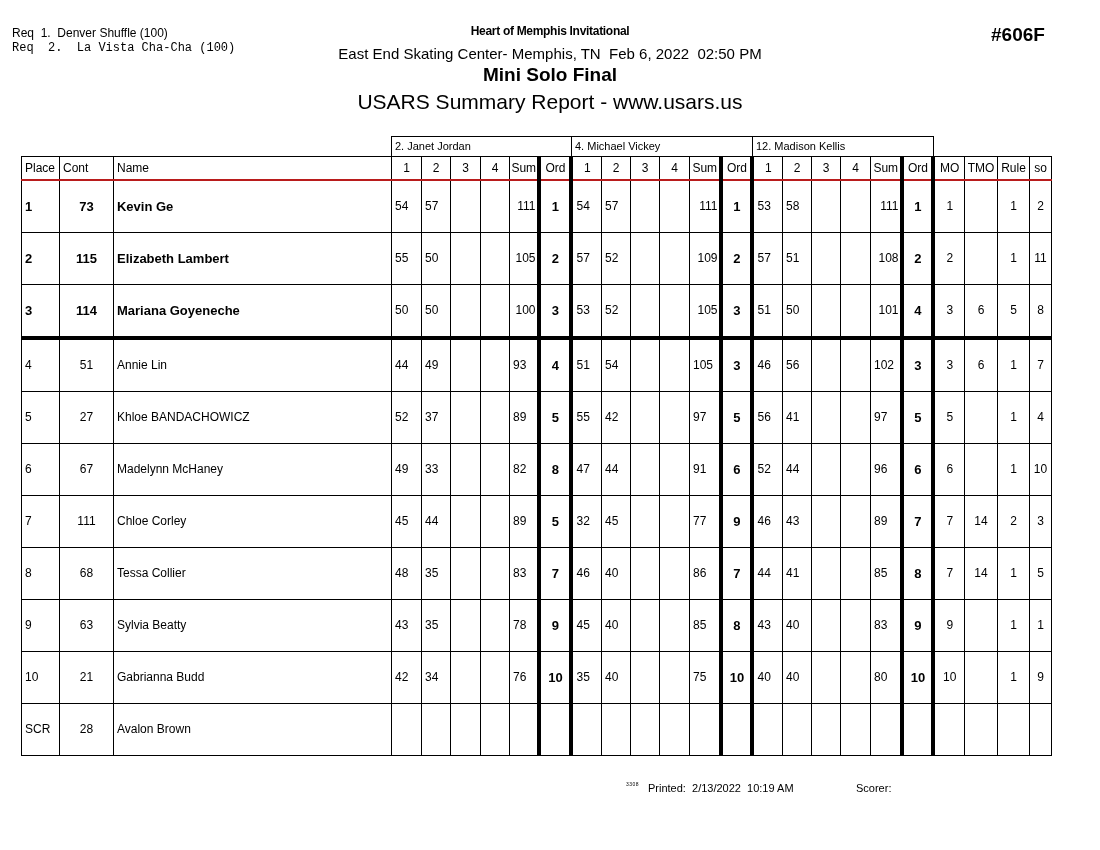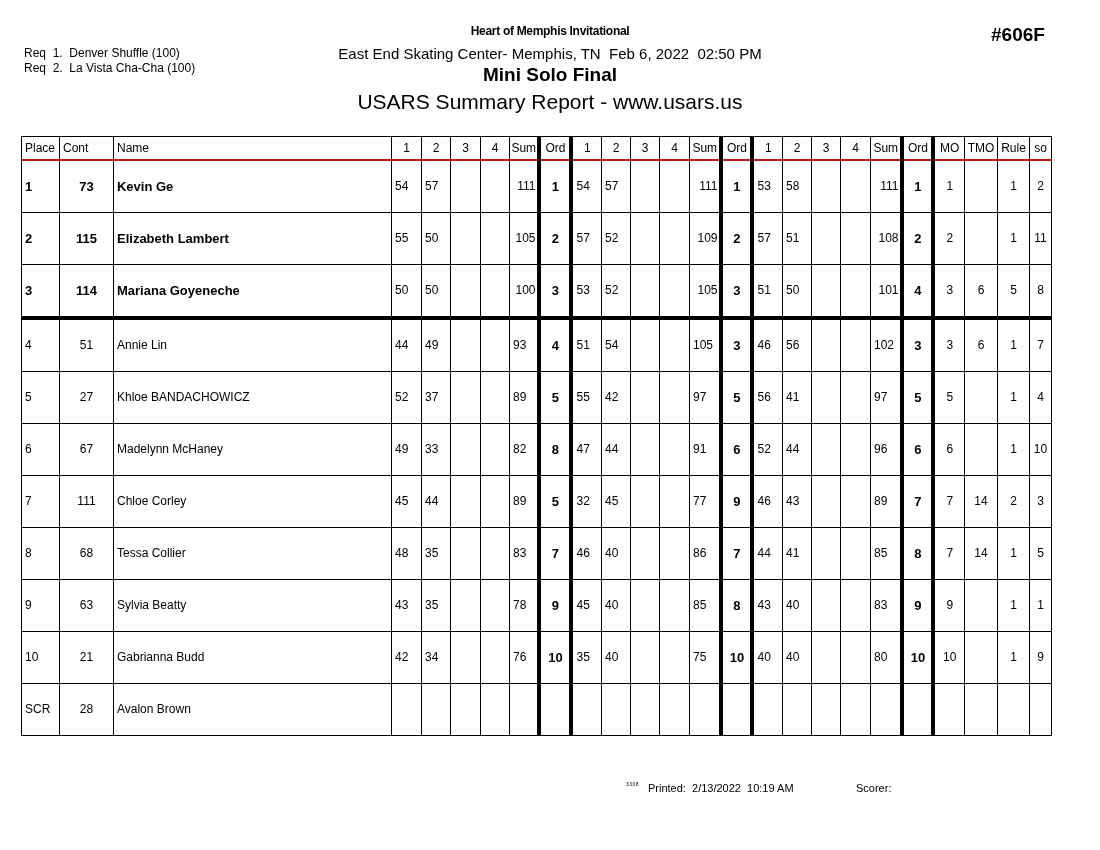--- a/index.html
+++ b/index.html
@@ -1,19 +1,19 @@
 <!DOCTYPE html>
 <html><head>
 <meta charset="utf-8">
 <style>
   html, body { margin:0; padding:0; background:#ffffff; }
   body { width:1100px; height:850px; position:relative; overflow:hidden;
          font-family:"Liberation Sans", sans-serif; color:#000; }
   .abs { position:absolute; }
-  .req { left:24px; font-size:12px; line-height:14px; white-space:pre;margin-top:20px; }
+  .req { left:12px; font-size:12px; line-height:14px; white-space:pre; }
   .center { left:0; width:1100px; text-align:center; white-space:pre; }
   .title { top:24px; font-size:12px; font-weight:bold; letter-spacing:-0.3px; }
   .venue { top:45px; font-size:15px; }
   .event { top:64px; font-size:19px; font-weight:bold; }
   .report { top:90px; font-size:21px; }
   .code { left:963px; top:24px; font-size:19px; font-weight:bold;margin-left:28px; }
 
   table.grid { position:absolute; left:21px; top:136px; border-collapse:collapse;
                table-layout:fixed; font-size:12px; }
   table.grid td { border:1px solid #000; padding:0 0 0 3px; height:19px; line-height:19px;
@@ -31,21 +31,21 @@
   tr.sep td { border-bottom:4px solid #000 !important; }
   td.contc { text-align:center; padding:16px !important; }
 
   .footer { top:782px; font-size:11px; white-space:pre; }
   .tiny { left:626px; top:781px; font-size:5px; letter-spacing:0.5px; }
 </style>
 </head>
 <body>
 
 <div class="abs req" style="top:26px;">Req  1.  Denver Shuffle (100)</div>
-<div class="abs req" style="top:41px;">Req  2.  La Vista Cha-Cha (100)</div>
+<div class="abs req" style="top:41px;font-family:Liberation Mono, monospace;">Req  2.  La Vista Cha-Cha (100)</div>
 
 <div class="abs center title">Heart of Memphis Invitational</div>
 <div class="abs center venue">East End Skating Center- Memphis, TN  Feb 6, 2022  02:50 PM</div>
 <div class="abs center event">Mini Solo Final</div>
 <div class="abs center report">USARS Summary Report - www.usars.us</div>
 <div class="abs code">#606F</div>
 
 <table class="grid">
   <colgroup>
     <col style="width:38px">
@@ -68,20 +68,27 @@
       <col style="width:29px">
       <col style="width:30px">
       <col style="width:32px">
       <col style="width:31px">
     <col style="width:31px">
       <col style="width:33px">
       <col style="width:32px">
       <col style="width:22px">
   </colgroup>
   <tbody id="tbody">
+    <tr class="judgehdr">
+      <td class="blank" colspan="3"></td>
+      <td colspan="6">2.  Janet  Jordan</td>
+      <td colspan="6">4.  Michael  Vickey</td>
+      <td colspan="6">12.  Madison Kellis</td>
+      <td class="blank" colspan="4"></td>
+    </tr>
     <tr class="colhdr" id="colhdr">
       <td>Place</td>
       <td>Cont</td>
       <td>Name</td>
     <td class="c">1</td>
         <td class="c">2</td>
         <td class="c">3</td>
         <td class="c">4</td>
         <td class="c thickR">Sum</td>
         <td class="c thickR">Ord</td>

